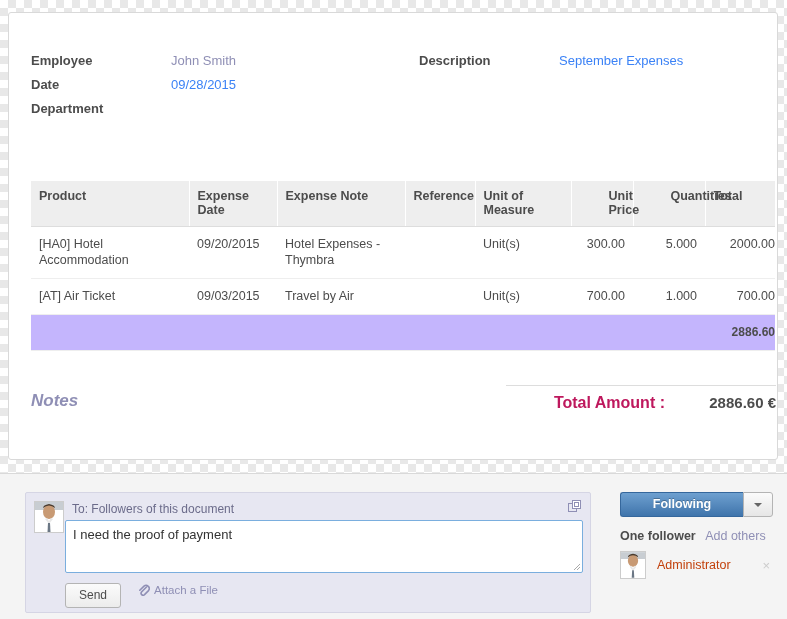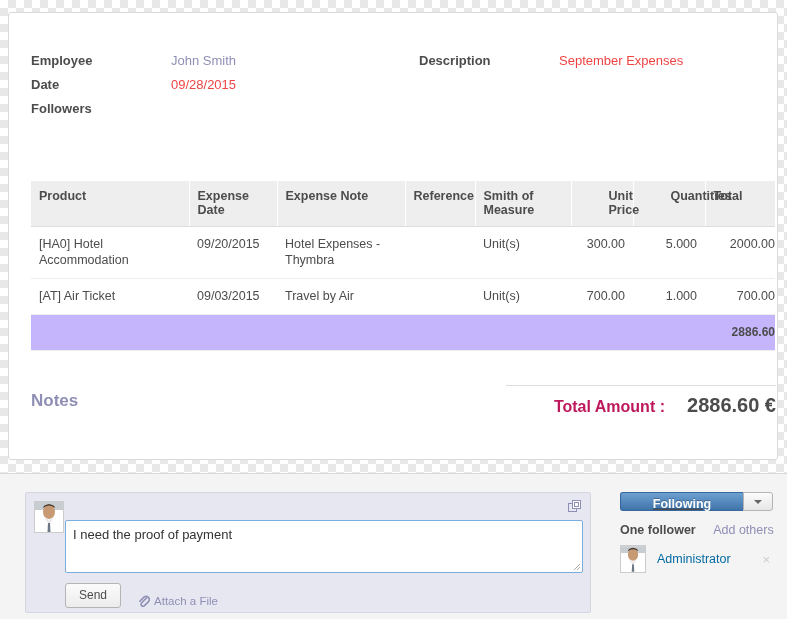--- a/index.html
+++ b/index.html
@@ -40,21 +40,21 @@
     align-items: baseline;
     height: 24px;
   }
   .fld-label {
     font-weight: bold;
     color: #4c4c4c;
     font-size: 13px;
   }
   .fld-value {
     font-size: 13px;
-    color: #ef4444;
+    color: #3b82f6;
   }
   .fld-value.link {
     color: #8f8fb5;
   }
 
   .col-left {
     position: absolute;
     left: 22px;
     top: 40px;
     width: 360px;
@@ -154,41 +154,42 @@
   col.c-total   { width: 78px; }
 
   
   .notes-title {
     position: absolute;
     left: 22px;
     top: 378px;
     font-size: 17px;
     color: #8f8fb5;
     font-weight: bold;
+    font-style: italic;
   }
   .total-block {
     position: absolute;
     left: 497px;
     top: 372px;
     width: 270px;
     border-top: 1px solid #dddddd;
     padding-top: 8px;
     display: flex;
     align-items: baseline;
   }
   .total-label {
     font-size: 16px;
     font-weight: bold;
     color: #be185d;
     flex: 1;
     text-align: right;
     padding-right: 16px;
   }
   .total-value {
-    font-size: 20px;
+    font-size: 15px;
     font-weight: bold;
     color: #4c4c4c;
     width: 95px;
     text-align: right;
   }
 
   
   .chatter {
     position: absolute;
     left: 0;
@@ -257,21 +258,21 @@
     top: 68px;
     width: 10px;
     height: 10px;
     pointer-events: none;
   }
   .comp-actions {
     position: absolute;
     left: 39px;
     top: 90px;
     display: flex;
-    align-items: flex-end;
+    align-items: flex-start;
   }
   .send-btn {
     background: linear-gradient(to bottom, #fbfbfb 0%, #ececec 100%);
     border: 1px solid #b4b4b4;
     border-radius: 3px;
     font-family: "Liberation Sans", sans-serif;
     font-size: 12px;
     color: #4c4c4c;
     padding: 4px 13px 5px 13px;
     cursor: pointer;
@@ -290,22 +291,21 @@
   
   .followers {
     position: absolute;
     left: 620px;
     top: 18px;
     width: 160px;
   }
   .follow-btn-group {
     display: flex;
     width: 153px;
-    height: 19px;
-    text-decoration: underline;
+    height: 25px;
   }
   .follow-btn {
     flex: 1;
     background: linear-gradient(to bottom, #6ea0d0 0%, #3f74ab 100%);
     border: 1px solid #356architecture;
     border: 1px solid #35679c;
     border-right: none;
     border-radius: 3px 0 0 3px;
     color: #ffffff;
     font-size: 12.5px;
@@ -335,41 +335,41 @@
   .follow-count-row {
     margin-top: 12px;
     font-size: 12.5px;
   }
   .follow-count {
     font-weight: bold;
     color: #4c4c4c;
   }
   .add-others {
     color: #8f8fb5;
-    margin-left: 14px;
+    margin-left: 6px;
     cursor: pointer;
   }
   .follower-item {
     margin-top: 8px;
     display: flex;
     align-items: center;
     width: 152px;
   }
   .follower-avatar {
     width: 24px;
     height: 26px;
     border: 1px solid #cccccc;
     background: #ffffff;
     overflow: hidden;
     flex: none;
   }
   .follower-name {
     margin-left: 11px;
     font-size: 12.5px;
-    color: #0369a1;
+    color: #c2410c;
     cursor: pointer;
     flex: 1;
   }
   .follower-remove {
     color: #cccccc;
     font-size: 13px;
     cursor: pointer;
     padding-right: 2px;
   }
   .avatar-svg { display: block; }
@@ -382,21 +382,21 @@
   <div class="col-left">
     <div class="field-row">
       <span class="fld-label">Employee</span>
       <span class="fld-value link">John Smith</span>
     </div>
     <div class="field-row">
       <span class="fld-label">Date</span>
       <span class="fld-value">09/28/2015</span>
     </div>
     <div class="field-row">
-      <span class="fld-label">Followers</span>
+      <span class="fld-label">Department</span>
       <span class="fld-value"></span>
     </div>
   </div>
 
   <div class="col-right">
     <div class="field-row">
       <span class="fld-label">Description</span>
       <span class="fld-value">September Expenses</span>
     </div>
   </div>
@@ -413,21 +413,21 @@
           <col class="c-price">
           <col class="c-qty">
           <col class="c-total">
       </colgroup>
       <thead>
         <tr>
           <th>Product</th>
           <th>Expense Date</th>
           <th>Expense Note</th>
           <th>Reference</th>
-          <th>Smith of Measure</th>
+          <th>Unit of Measure</th>
           <th class="num">Unit Price</th>
           <th class="num">Quantities</th>
           <th>Total</th>
         </tr>
       </thead>
       <tbody>
         <tr>
           <td>[HA0] Hotel Accommodation</td>
           <td>09/20/2015</td>
           <td>Hotel Expenses - Thymbra</td>
@@ -469,20 +469,21 @@
       <svg class="avatar-svg" width="28" height="30" viewBox="0 0 28 30">
         <rect width="28" height="30" fill="#ffffff"></rect>
         <rect y="0" width="28" height="8" fill="#c8cdd2"></rect>
         <ellipse cx="14" cy="10" rx="6" ry="7" fill="#c89a74"></ellipse>
         <path d="M8 6 Q14 1 20 6 Q20 3 14 2 Q8 3 8 6 Z" fill="#4a3a2c"></path>
         <path d="M3 30 Q4 20 10 17 L14 22 L18 17 Q24 20 25 30 Z" fill="#ffffff"></path>
         <path d="M10 17 L14 22 L18 17 L16 16 L14 19 L12 16 Z" fill="#e8e8e8"></path>
         <path d="M13 21 L15 21 L15.5 30 L12.5 30 Z" fill="#6b7785"></path>
       </svg>
     </div>
+    <div class="comp-to">To: Followers of this document</div>
     <div class="expand-icon">
       <svg width="13" height="13" viewBox="0 0 13 13">
         <rect x="0.5" y="3.5" width="8" height="8" fill="none" stroke="#8f8fb5" stroke-width="1"></rect>
         <rect x="4.5" y="0.5" width="8" height="8" fill="#ffffff" stroke="#8f8fb5" stroke-width="1"></rect>
         <rect x="6.5" y="2.5" width="4" height="4" fill="none" stroke="#8f8fb5" stroke-width="1"></rect>
       </svg>
     </div>
     <textarea class="comp-input" placeholder="" style="">I need the proof of payment</textarea>
     <svg class="resize-grip" viewBox="0 0 10 10">
       <path d="M9 3 L3 9 M9 6 L6 9" stroke="#aaaaaa" stroke-width="1" fill="none"></path>

